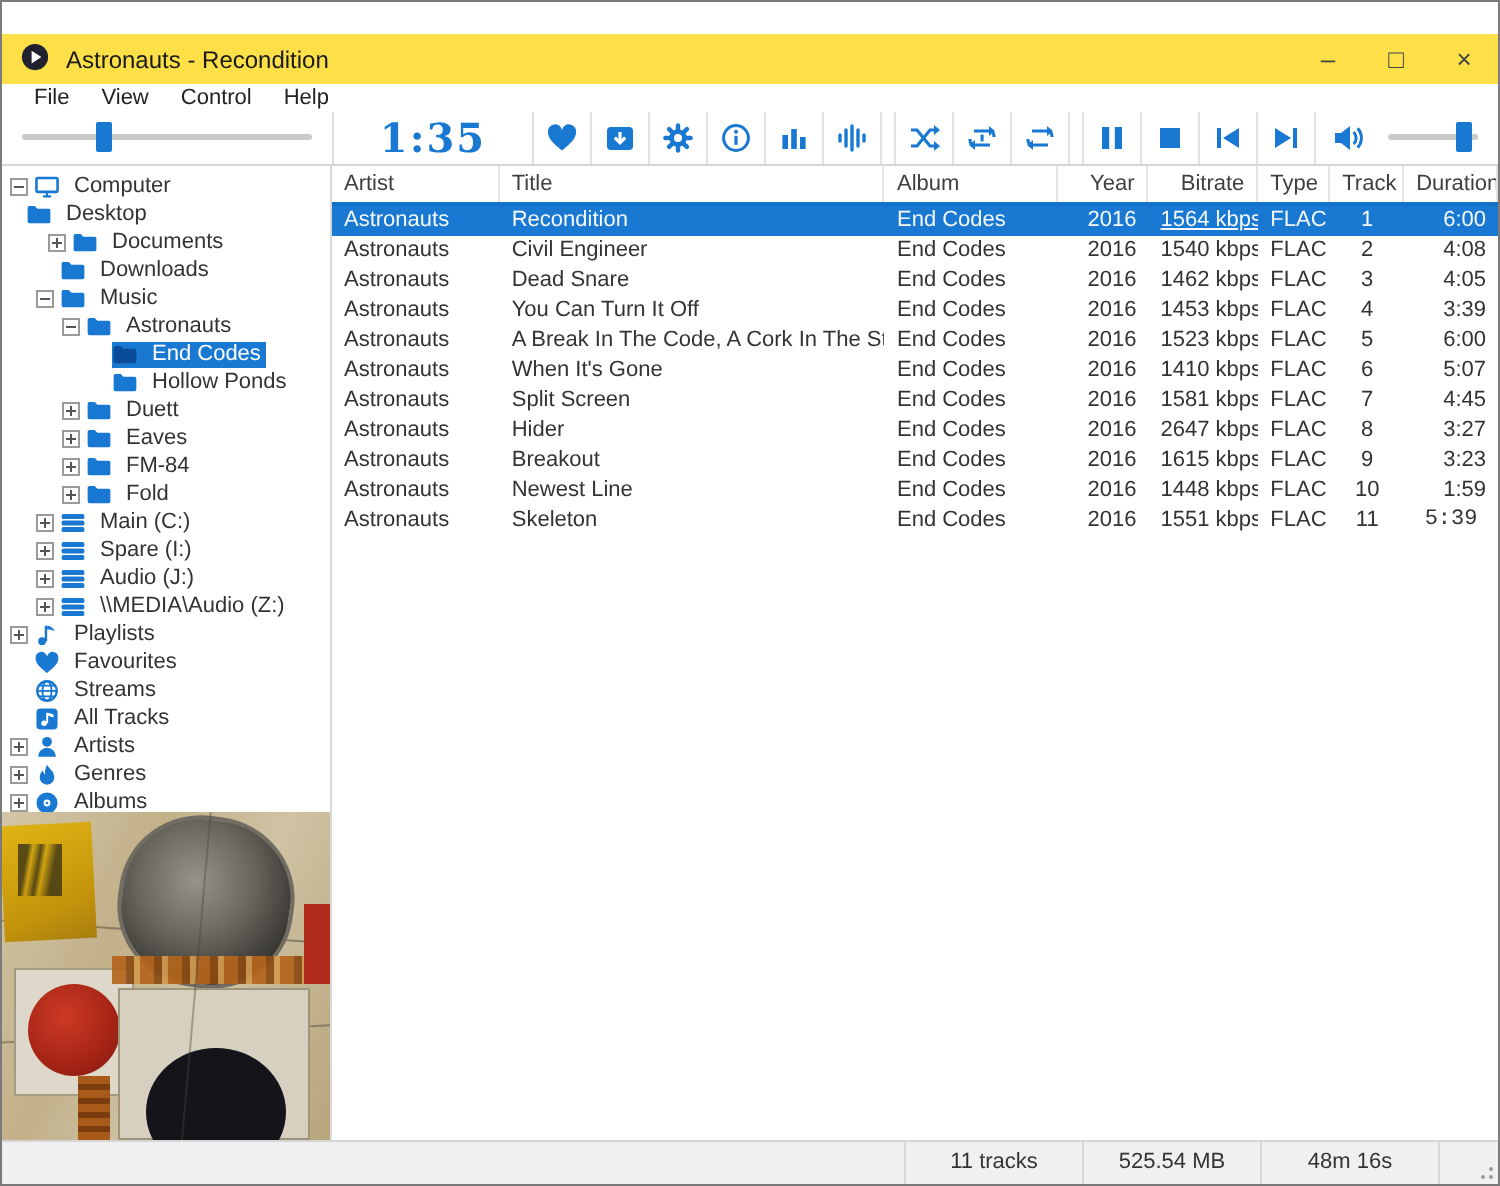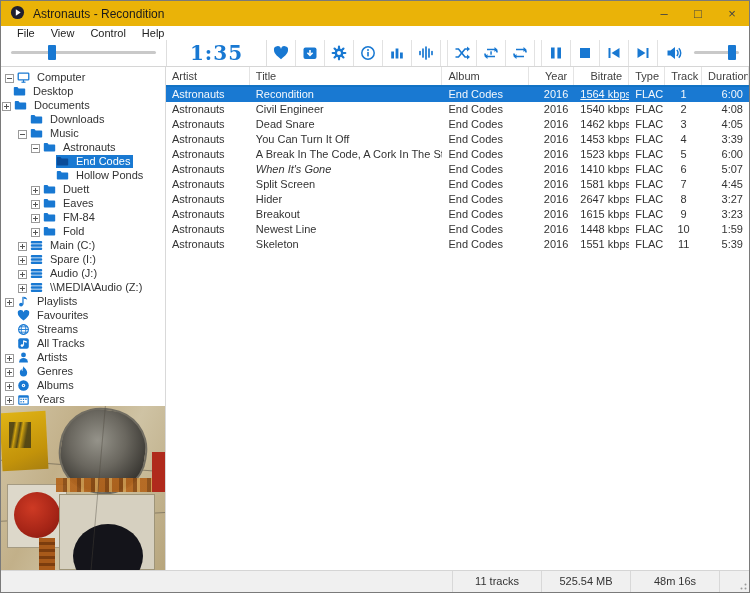--- a/index.html
+++ b/index.html
@@ -3,21 +3,21 @@
 <meta charset="utf-8">
 <style>
   html,body{margin:0;padding:0;background:#c8c8c8;}
   *{box-sizing:border-box;}
   #app{
     width:750px;height:593px;border:1px solid #7a7a7a;background:#fff;
     font-family:"Liberation Sans","DejaVu Sans",sans-serif;font-size:11px;color:#333;
     position:relative;overflow:hidden;display:flex;flex-direction:column;
   }
   
-  .titlebar{height:25px;display:flex;align-items:center;padding-left:9px;background:#eab308;flex:0 0 auto;}
+  .titlebar{height:25px;display:flex;align-items:center;padding-left:9px;background:#fde047;flex:0 0 auto;margin-top:16px;}
   .titlebar .apptitle{margin-left:8px;font-size:12px;color:#1a1a1a;}
   .wincontrols{margin-left:auto;display:flex;height:100%;}
   .winbtn{width:34px;height:100%;display:flex;align-items:center;justify-content:center;font-size:13px;color:#444;}
   
   .menubar{height:14px;display:flex;align-items:center;padding-left:8px;flex:0 0 auto;}
   .menu-item{padding:0 8px;color:#222;}
   
   .toolbar{height:27px;border-bottom:1px solid #d6d6d6;display:flex;align-items:stretch;flex:0 0 auto;}
   .seek-area{width:166px;position:relative;border-right:1px solid #dedede;}
   .slider-track{position:absolute;top:11px;height:3px;background:#c9c9c9;border-radius:2px;}
@@ -272,21 +272,21 @@
             <span class="exp-sp"></span>
             <span class="hl">
               <span class="ticon">
                 <svg width="13" height="13" viewBox="0 0 16 16">
                   <path fill="#1878d2" d="M1 3.5a1 1 0 0 1 1-1h3.4l1.6 1.7H14a1 1 0 0 1 1 1V12a1 1 0 0 1-1 1H2a1 1 0 0 1-1-1z"></path>
                 </svg>
               </span>
               <span class="tlabel">Desktop</span>
             </span>
           </div>
-          <div class="tree-row" style="padding-left: 1px;">
+          <div class="tree-row" style="padding-left: 23px;">
             <span class="exp"><svg width="9" height="9" viewBox="0 0 9 9">
                 <rect x="0.5" y="0.5" width="8" height="8" fill="#fff" stroke="#9a9a9a"></rect>
                 <g stroke="#555" stroke-width="1">
                   <path d="M2 4.5h5"></path>
                   <path d="M4.5 2v5"></path>
                 </g>
               </svg></span>
             <span class="hl">
               <span class="ticon">
                 <svg width="13" height="13" viewBox="0 0 16 16">
@@ -730,21 +730,21 @@
             <div class="td" style="width: 193px; text-align: left;">A Break In The Code, A Cork In The Stream</div>
             <div class="td" style="width: 87px; text-align: left;">End Codes</div>
             <div class="td" style="width: 45px; text-align: right;">2016</div>
             <div class="td" style="width: 55px; text-align: right;">1523 kbps</div>
             <div class="td" style="width: 36px; text-align: left;">FLAC</div>
             <div class="td" style="width: 37px; text-align: center;">5</div>
             <div class="td" style="width: 47px; text-align: right;">6:00</div>
           </div>
           <div class="tr">
             <div class="td" style="width: 84px; text-align: left;">Astronauts</div>
-            <div class="td" style="width: 193px; text-align: left; font-style: italic;">When It's Gone</div>
+            <div class="td" style="width: 193px; text-align: left;">When It's Gone</div>
             <div class="td" style="width: 87px; text-align: left;">End Codes</div>
             <div class="td" style="width: 45px; text-align: right;">2016</div>
             <div class="td" style="width: 55px; text-align: right;">1410 kbps</div>
             <div class="td" style="width: 36px; text-align: left;">FLAC</div>
             <div class="td" style="width: 37px; text-align: center;">6</div>
             <div class="td" style="width: 47px; text-align: right;">5:07</div>
           </div>
           <div class="tr">
             <div class="td" style="width: 84px; text-align: left;">Astronauts</div>
             <div class="td" style="width: 193px; text-align: left;">Split Screen</div>
@@ -786,21 +786,21 @@
             <div class="td" style="width: 47px; text-align: right;">1:59</div>
           </div>
           <div class="tr">
             <div class="td" style="width: 84px; text-align: left;">Astronauts</div>
             <div class="td" style="width: 193px; text-align: left;">Skeleton</div>
             <div class="td" style="width: 87px; text-align: left;">End Codes</div>
             <div class="td" style="width: 45px; text-align: right;">2016</div>
             <div class="td" style="width: 55px; text-align: right;">1551 kbps</div>
             <div class="td" style="width: 36px; text-align: left;">FLAC</div>
             <div class="td" style="width: 37px; text-align: center;">11</div>
-            <div class="td" style="width: 47px; text-align: right;">5:39</div>
+            <div class="td" style="width: 47px; text-align: center; font-family: Liberation Mono, monospace;">5:39</div>
           </div>
         </div>
     </div>
   </div>
 
   <div class="statusbar">
     <div class="ssp"></div>
     <div class="scell">11 tracks</div>
     <div class="scell">525.54 MB</div>
     <div class="scell">48m 16s</div>

